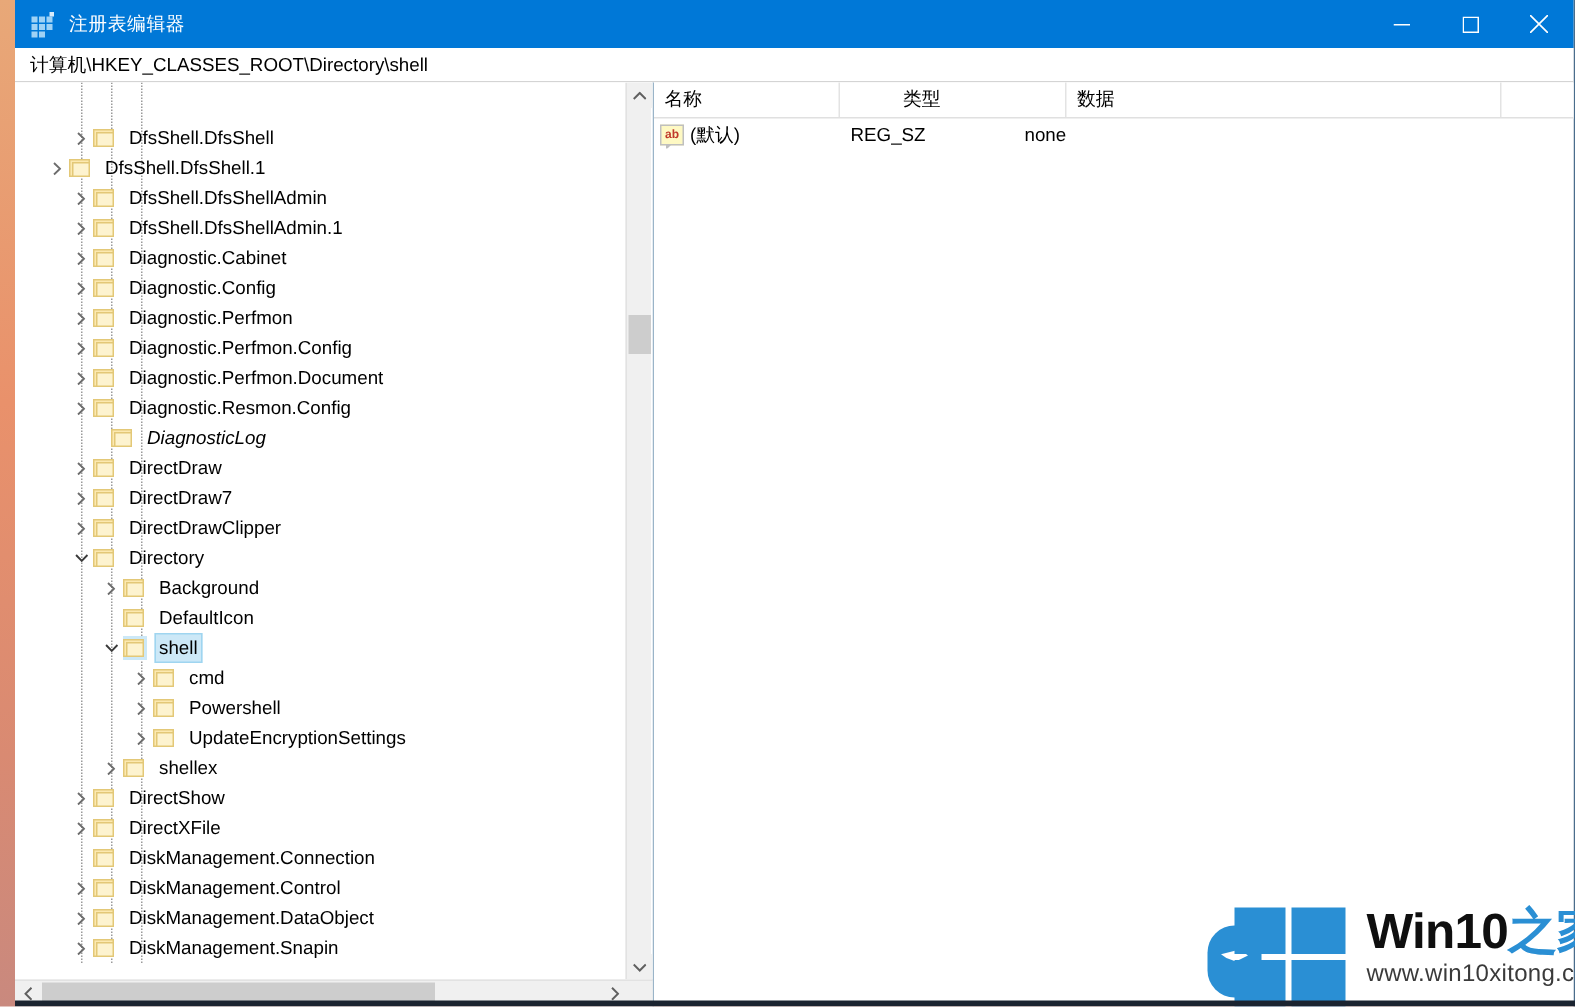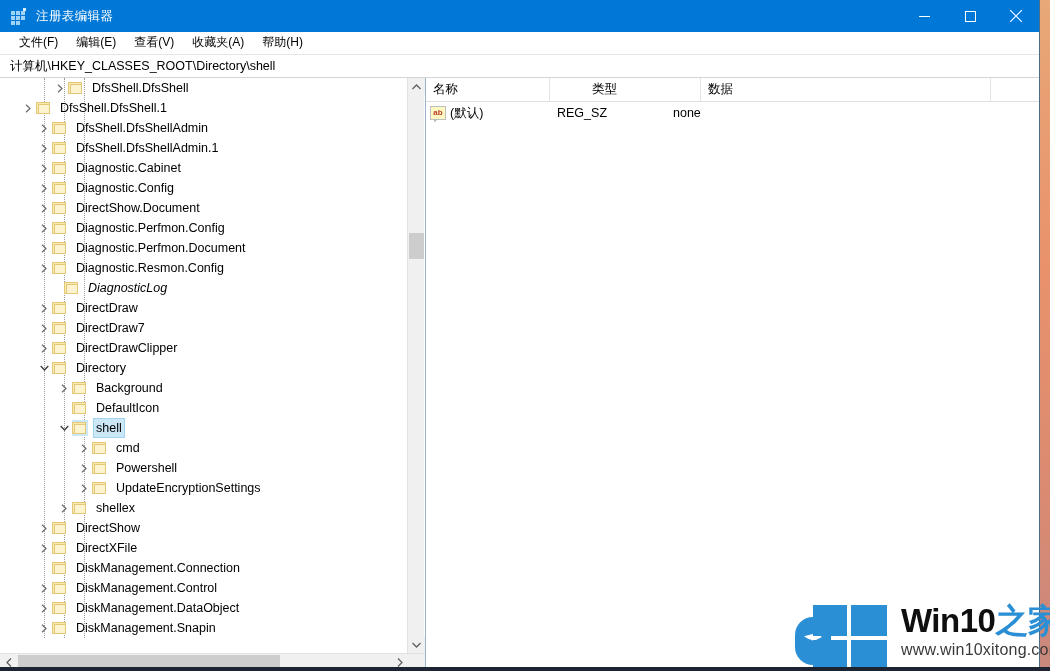--- a/index.html
+++ b/index.html
@@ -8,21 +8,21 @@
     overflow: hidden;
     font-family: "Liberation Sans", "DejaVu Sans", sans-serif;
   }
   body {
     background: linear-gradient(180deg, #e8a878 0%, #e9916b 40%, #d98a72 75%, #c9897e 100%);
     position: relative;
   }
   
   #window {
     position: absolute;
-    left: 0; top: 0;
+    left: 10px; top: 0;
     width: 1040px; height: 671px;
     background: #ffffff;
     box-sizing: border-box;
     border-right: 1px solid #4a6d8c;
     display: flex; flex-direction: column;
   }
   
   #titlebar {
     height: 32px;
     background: #0078d7;
@@ -382,41 +382,34 @@
           </svg>
       </div>
       <div class="wbtn">
         <svg width="12" height="12" viewBox="0 0 12 12">
             <path d="M0 0 L12 12 M12 0 L0 12" stroke="#fff" stroke-width="1.1"></path>
           </svg>
       </div>
     </div>
   </div>
 
-  <div id="menubar">
-    <div class="menu-item">文件(F)</div>
-    <div class="menu-item">编辑(E)</div>
-    <div class="menu-item">查看(V)</div>
-    <div class="menu-item">收藏夹(A)</div>
-    <div class="menu-item">帮助(H)</div>
-  </div>
 
   <div id="addressbar">
     <div id="address-text">计算机\HKEY_CLASSES_ROOT\Directory\shell</div>
   </div>
 
   <div id="content">
 
     <div id="left-pane">
       <div id="tree-viewport">
         <div id="tree">
             <div class="guide" style="left: 44px;"></div>
             <div class="guide" style="left: 64px;"></div>
             <div class="guide" style="left: 84px;"></div>
-            <div class="row" style="padding-left: 52px;">
+            <div class="row" style="padding-left: 36px; margin-top: 27px;">
               <div class="twisty">
                 <svg width="6" height="9" viewBox="0 0 6 9">
                   <path d="M1 0.7 L5 4.5 L1 8.3" fill="none" stroke="#6d6d6d" stroke-width="1.25"></path>
                 </svg>
               </div>
               <div class="folder">
                 <span class="back"></span>
                 <span class="front"></span>
               </div>
               <span class="label">DfsShell.DfsShell</span>
@@ -484,21 +477,21 @@
             <div class="row" style="padding-left: 36px;">
               <div class="twisty">
                 <svg width="6" height="9" viewBox="0 0 6 9">
                   <path d="M1 0.7 L5 4.5 L1 8.3" fill="none" stroke="#6d6d6d" stroke-width="1.25"></path>
                 </svg>
               </div>
               <div class="folder">
                 <span class="back"></span>
                 <span class="front"></span>
               </div>
-              <span class="label">DirectShow.Document</span>
+              <span class="label">Diagnostic.Perfmon</span>
             </div>
             <div class="row" style="padding-left: 36px;">
               <div class="twisty">
                 <svg width="6" height="9" viewBox="0 0 6 9">
                   <path d="M1 0.7 L5 4.5 L1 8.3" fill="none" stroke="#6d6d6d" stroke-width="1.25"></path>
                 </svg>
               </div>
               <div class="folder">
                 <span class="back"></span>
                 <span class="front"></span>

